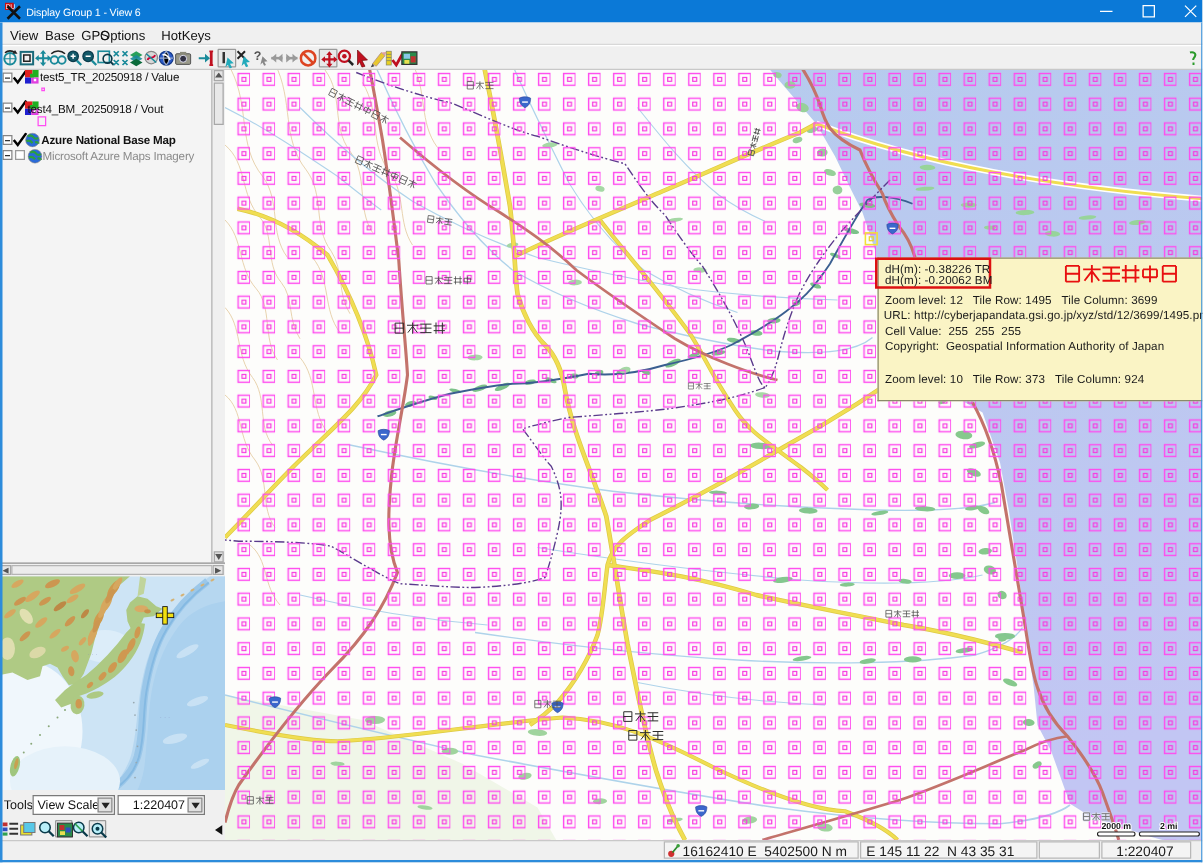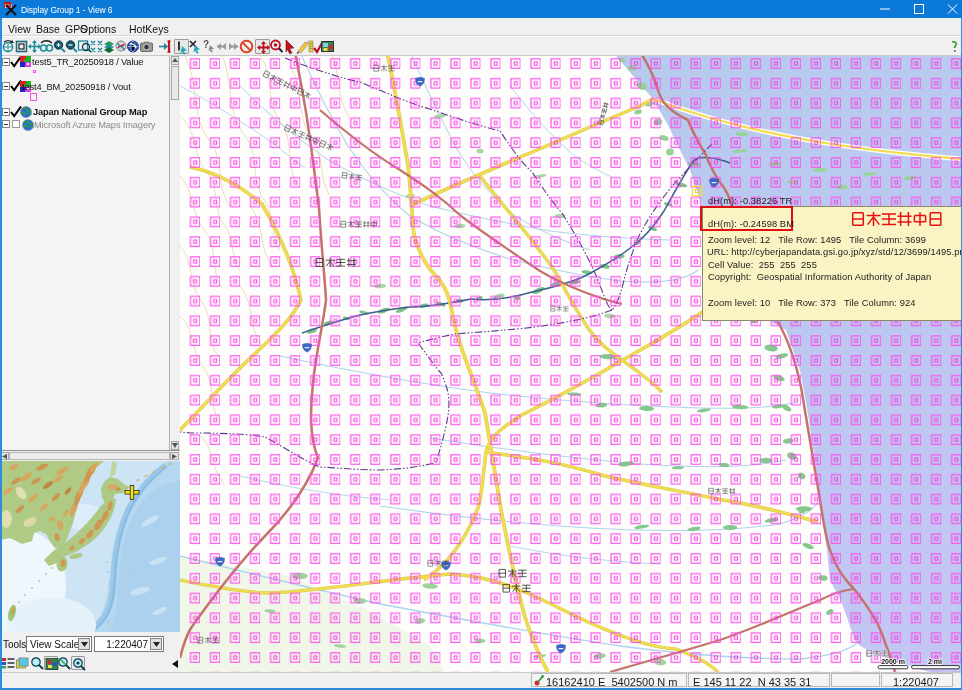--- a/index.html
+++ b/index.html
@@ -185,21 +185,21 @@
     <div style="position:absolute;left:1px;top:3px;width:4px;height:1px;background:#333"></div>
   </div>
 <svg style="position:absolute;left:10px;top:106px" width="12" height="12" viewBox="0 0 12 12">
     <path d="M1,6 L4.2,10 L11,0.5" stroke="#000" stroke-width="2" fill="none"></path>
   </svg>
 <svg style="position:absolute;left:20px;top:106px" width="12" height="12" viewBox="0 0 12 12">
     <circle cx="6" cy="6" r="5.5" fill="#2a6ad8"></circle>
     <path d="M2,3 C4,2 6,2.5 7,4 C8,5.5 10,5 10.5,4 M1,7 C3,6 5,7 6,8.5 M8,8 C9,7.5 10.5,8 11,9" stroke="#2aa040" stroke-width="1.8" fill="none"></path>
     <circle cx="6" cy="6" r="5.5" fill="none" stroke="#888" stroke-width="0.5"></circle>
   </svg>
-<div class="trow" style="left:33px;top:107px;font-weight:bold">Japan National Group Map</div>
+<div class="trow" style="left:33px;top:107px;font-weight:bold">Azure National Base Map</div>
 <div style="position:absolute;left:2px;top:120px;width:8px;height:8px;border:1px solid #848484;background:#fff">
     <div style="position:absolute;left:1px;top:3px;width:4px;height:1px;background:#333"></div>
   </div>
 <div style="position:absolute;left:12px;top:120px;width:8px;height:8px;border:1px solid #999;background:#fff"></div>
 <svg style="position:absolute;left:22px;top:118.5px" width="12" height="12" viewBox="0 0 12 12">
     <circle cx="6" cy="6" r="5.5" fill="#2a6ad8"></circle>
     <path d="M2,3 C4,2 6,2.5 7,4 C8,5.5 10,5 10.5,4 M1,7 C3,6 5,7 6,8.5 M8,8 C9,7.5 10.5,8 11,9" stroke="#2aa040" stroke-width="1.8" fill="none"></path>
     <circle cx="6" cy="6" r="5.5" fill="none" stroke="#888" stroke-width="0.5"></circle>
   </svg>
 <div class="trow" style="left:34px;top:119.5px;color:#8a8a8a">Microsoft Azure Maps Imagery</div>
@@ -542,22 +542,22 @@
       <path transform="translate(247,504)" d="M0.8 0.3L5.7 0.3M0.8 0.3L0.8 6.2M5.7 0.3L5.7 6.2M0.8 6.2L5.7 6.2M0.8 3.2L5.7 3.2M7.7 1.6L14.2 1.6M10.9 0L10.9 6.5M10.9 2.3L8.2 5.9M10.9 2.3L13.7 5.9M15.3 0.9L21.8 0.9M15.3 3.2L21.8 3.2M15.3 5.9L21.8 5.9M18.6 0.9L18.6 5.9" stroke="#4f4f4f" stroke-width="0.6" fill="none"></path>
       <path transform="translate(528,432)" d="M0.7 0.3L5.3 0.3M0.7 0.3L0.7 5.7M5.3 0.3L5.3 5.7M0.7 5.7L5.3 5.7M0.7 3L5.3 3M7.1 1.5L13.1 1.5M10.1 0L10.1 6M10.1 2.1L7.6 5.4M10.1 2.1L12.6 5.4M14.2 0.8L20.2 0.8M14.2 3L20.2 3M14.2 5.4L20.2 5.4M17.2 0.8L17.2 5.4M22.6 0L22.6 6M25.9 0L25.9 6M21.2 1.8L27.2 1.8M21.2 4.3L27.2 4.3" stroke="#4f4f4f" stroke-width="0.6" fill="none"></path>
       <path transform="translate(686,594)" d="M0.8 0.3L5.7 0.3M0.8 0.3L0.8 6.2M5.7 0.3L5.7 6.2M0.8 6.2L5.7 6.2M0.8 3.2L5.7 3.2M7.7 1.6L14.2 1.6M10.9 0L10.9 6.5M10.9 2.3L8.2 5.9M10.9 2.3L13.7 5.9M15.3 0.9L21.8 0.9M15.3 3.2L21.8 3.2M15.3 5.9L21.8 5.9M18.6 0.9L18.6 5.9" stroke="#dfe2f2" stroke-width="2.1" fill="none"></path>
       <path transform="translate(686,594)" d="M0.8 0.3L5.7 0.3M0.8 0.3L0.8 6.2M5.7 0.3L5.7 6.2M0.8 6.2L5.7 6.2M0.8 3.2L5.7 3.2M7.7 1.6L14.2 1.6M10.9 0L10.9 6.5M10.9 2.3L8.2 5.9M10.9 2.3L13.7 5.9M15.3 0.9L21.8 0.9M15.3 3.2L21.8 3.2M15.3 5.9L21.8 5.9M18.6 0.9L18.6 5.9" stroke="#6f6f6f" stroke-width="0.7" fill="none"></path>
       <path transform="translate(370,250)" d="M0.7 0.3L4.8 0.3M0.7 0.3L0.7 5.2M4.8 0.3L4.8 5.2M0.7 5.2L4.8 5.2M0.7 2.8L4.8 2.8M6.5 1.4L12 1.4M9.2 0L9.2 5.5M9.2 1.9L6.9 5M9.2 1.9L11.6 5M13 0.8L18.5 0.8M13 2.8L18.5 2.8M13 5L18.5 5M15.7 0.8L15.7 5" stroke="#4f4f4f" stroke-width="0.5" fill="none"></path>
       <path transform="translate(418,68) rotate(-75)" d="M0.6 0.2L4.4 0.2M0.6 0.2L0.6 4.8M4.4 0.2L4.4 4.8M0.6 4.8L4.4 4.8M0.6 2.5L4.4 2.5M5.9 1.2L10.9 1.2M8.4 0L8.4 5M8.4 1.8L6.3 4.5M8.4 1.8L10.5 4.5M11.8 0.7L16.8 0.7M11.8 2.5L16.8 2.5M11.8 4.5L16.8 4.5M14.3 0.7L14.3 4.5M18.8 0L18.8 5M21.6 0L21.6 5M17.7 1.5L22.7 1.5M17.7 3.6L22.7 3.6" stroke="#555555" stroke-width="0.7" fill="none"></path>
     </svg>
   </div>
 <div style="position:absolute;left:702px;top:206px;width:260px;height:115px;background:#faf4c5;border:1px solid #8a8a6a;border-right:none"></div>
 <div style="position:absolute;left:700px;top:206px;width:93px;height:25px;border:2px solid #dd1111"></div>
-<div class="tipline" style="left:708px;top:196px">dH(m):  -0.38226 TR</div>
-<div class="tipline" style="left:708px;top:218.5px">dH(m):  -0.24598 BM</div>
+<div class="tipline" style="left:708px;top:210px">dH(m):  -0.38226 TR</div>
+<div class="tipline" style="left:708px;top:218.5px">dH(m):  -0.20062 BM</div>
 <div class="tipline" style="left:708px;top:235px">Zoom level: 12&nbsp;&nbsp; Tile Row: 1495&nbsp;&nbsp; Tile Column: 3699</div>
 <div class="tipline" style="left:707px;top:247px">URL: http://cyberjapandata.gsi.go.jp/xyz/std/12/3699/1495.png</div>
 <div class="tipline" style="left:708px;top:259.5px">Cell Value:&nbsp; 255&nbsp; 255&nbsp; 255</div>
 <div class="tipline" style="left:708px;top:272px">Copyright:&nbsp; Geospatial Information Authority of Japan</div>
 <div class="tipline" style="left:708px;top:298px">Zoom level: 10&nbsp;&nbsp; Tile Row: 373&nbsp;&nbsp; Tile Column: 924</div>
 <svg style="position:absolute;left:850px;top:211px" width="100" height="18" viewBox="0 0 100 18">
     <path transform="translate(1,1)" d="M1.7 0.7L12.3 0.7M1.7 0.7L1.7 13.3M12.3 0.7L12.3 13.3M1.7 13.3L12.3 13.3M1.7 7L12.3 7M15.5 3.5L29.5 3.5M22.5 0L22.5 14M22.5 4.9L16.6 12.6M22.5 4.9L28.4 12.6M31 2L45 2M31 7L45 7M31 12.6L45 12.6M38 2L38 12.6M49.6 0L49.6 14M57.4 0L57.4 14M46.5 4.2L60.5 4.2M46.5 10.1L60.5 10.1M63.4 3.5L74.6 3.5M63.4 9.8L74.6 9.8M63.4 3.5L63.4 9.8M74.6 3.5L74.6 9.8M69 0.3L69 13.7M79.2 0.7L89.8 0.7M79.2 0.7L79.2 13.3M89.8 0.7L89.8 13.3M79.2 13.3L89.8 13.3M79.2 7L89.8 7" stroke="#e81010" stroke-width="1.5" fill="none"></path>
   </svg>
 <div style="position:absolute;left:0;top:672px;width:962px;height:16px;background:#f0f0f0;border-top:1px solid #c8c8c8"></div>
 <div style="position:absolute;left:531px;top:673px;width:156px;height:14px;border:1px solid #b8b8b8;background:#f4f4f4"></div>

